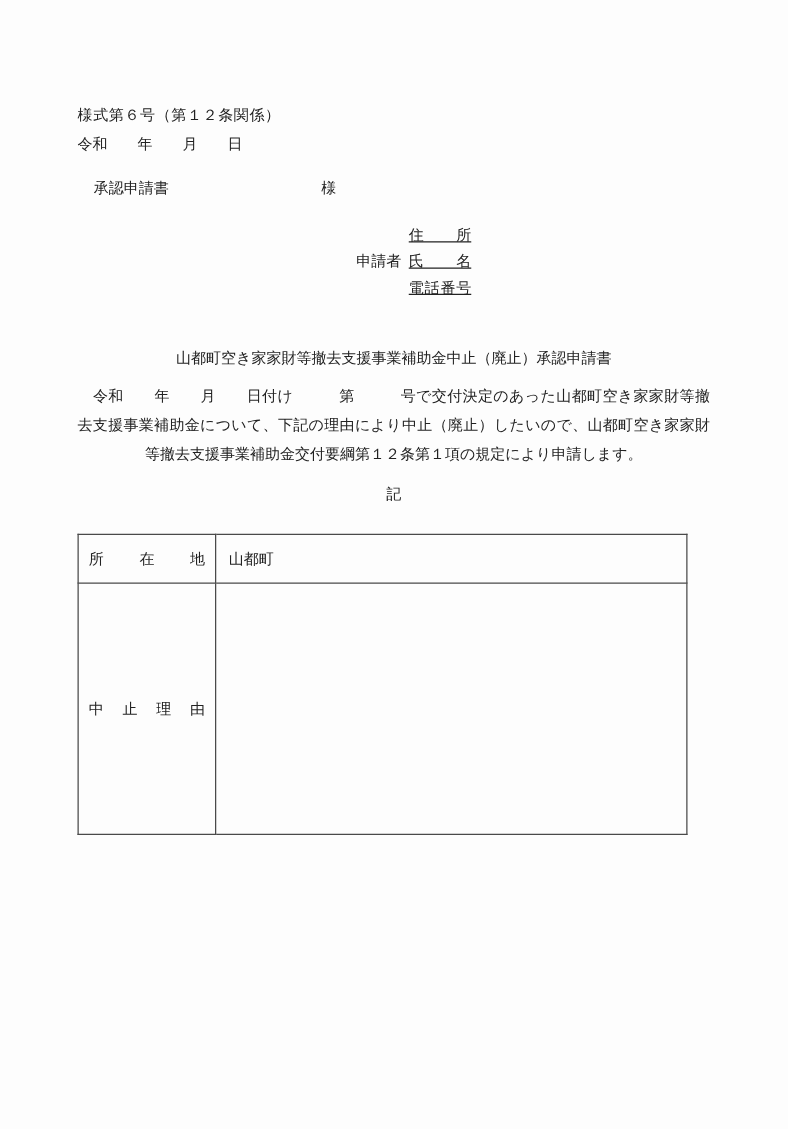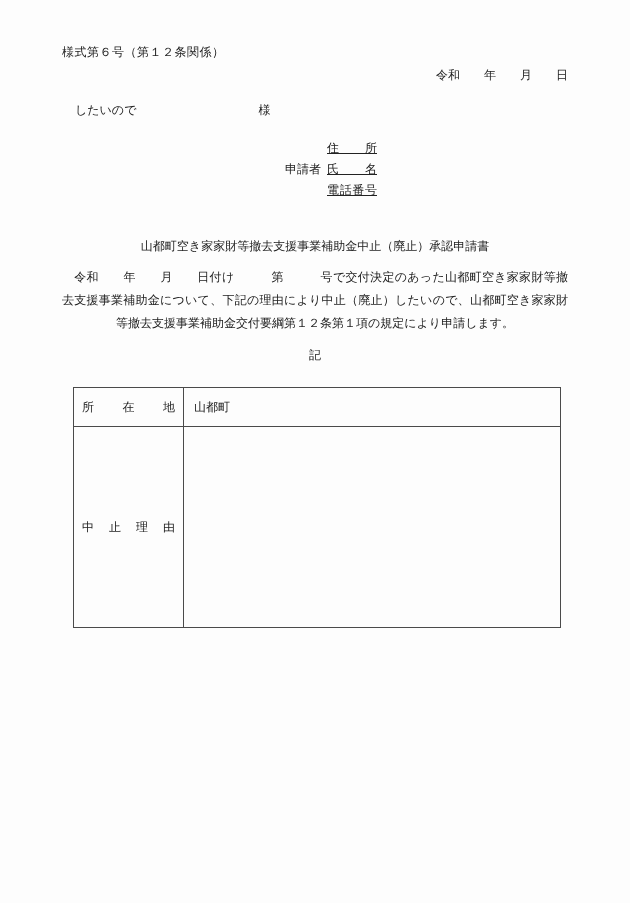--- a/index.html
+++ b/index.html
@@ -8,32 +8,32 @@
     width: 630px;
     height: 903px;
     overflow: hidden;
     font-family: "Liberation Serif", "DejaVu Serif", serif;
     font-size: 12px;
     color: #222;
   }
   .page {
     width: 630px;
     height: 903px;
-    padding: 44px 62px 0 62px;
+    padding: 84px 62px 0 62px;
     background: #fdfdfd;
     border-radius: 7px;
   }
   .form-number {
     line-height: 16px;
     letter-spacing: 0.5px;
   }
   .date-line {
     margin-top: 7px;
     line-height: 16px;
-    text-align: right;
+    text-align: left;
   }
   .addressee-line {
     margin-top: 19px;
     line-height: 16px;
     padding-left: 13px;
   }
   .honorific { margin-left: 122px; }
   .applicant {
     margin-top: 20px;
     margin-left: 223px;
@@ -63,21 +63,20 @@
     text-align: justify;
     text-align-last: justify;
   }
   .ki {
     margin-top: 12px;
     line-height: 16px;
     text-align: center;
   }
   .detail-table {
     margin-top: 24px;
-    margin-left: 11px;
     width: 488px;
     border-collapse: collapse;
     table-layout: fixed;
     font-family: Liberation Serif, serif;
   }
   .detail-table td {
     border: 1px solid #4a4a4a;
     vertical-align: middle;
     font-size: 12px;
   }
@@ -94,21 +93,21 @@
 </head>
 <body>
 
 <div class="page">
 
   <div class="form-number">様式第６号（第１２条関係）</div>
 
   <div class="date-line">令和　　年　　月　　日</div>
 
   <div class="addressee-line">
-    <span>したいので</span><span class="honorific">様</span>
+    <span>承認申請書</span><span class="honorific">様</span>
   </div>
 
   <div class="applicant">
     <div class="applicant-label">申請者</div>
     <div class="applicant-fields">
       <div>住　　所</div>
       <div>氏　　名</div>
       <div>電話番号</div>
     </div>
   </div>

